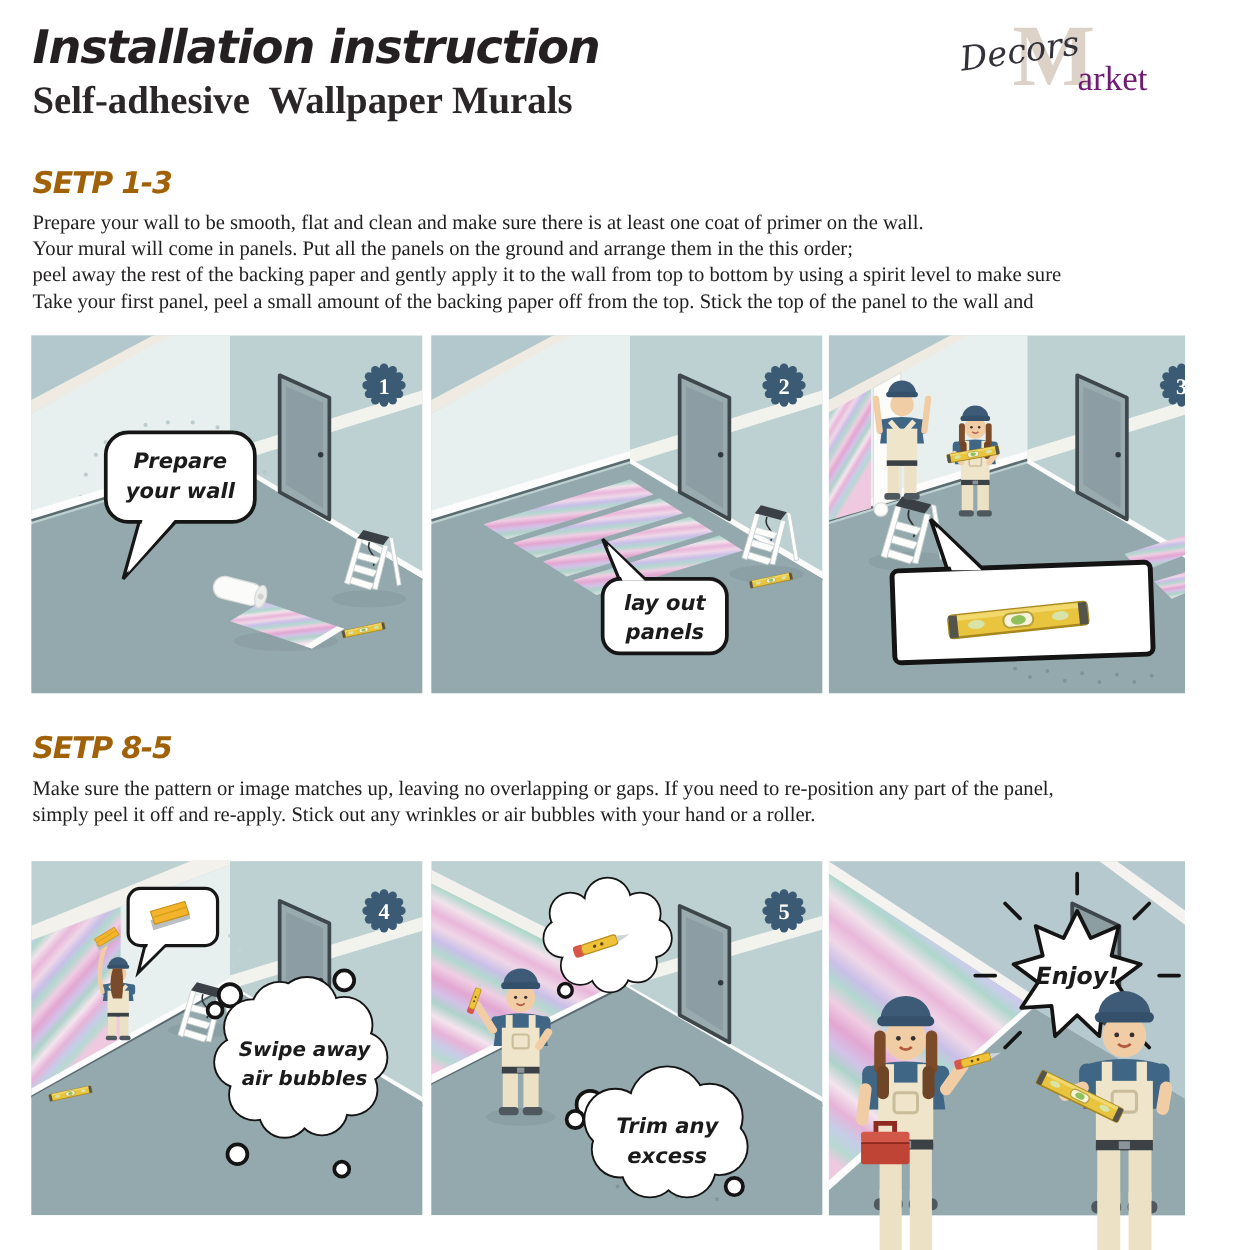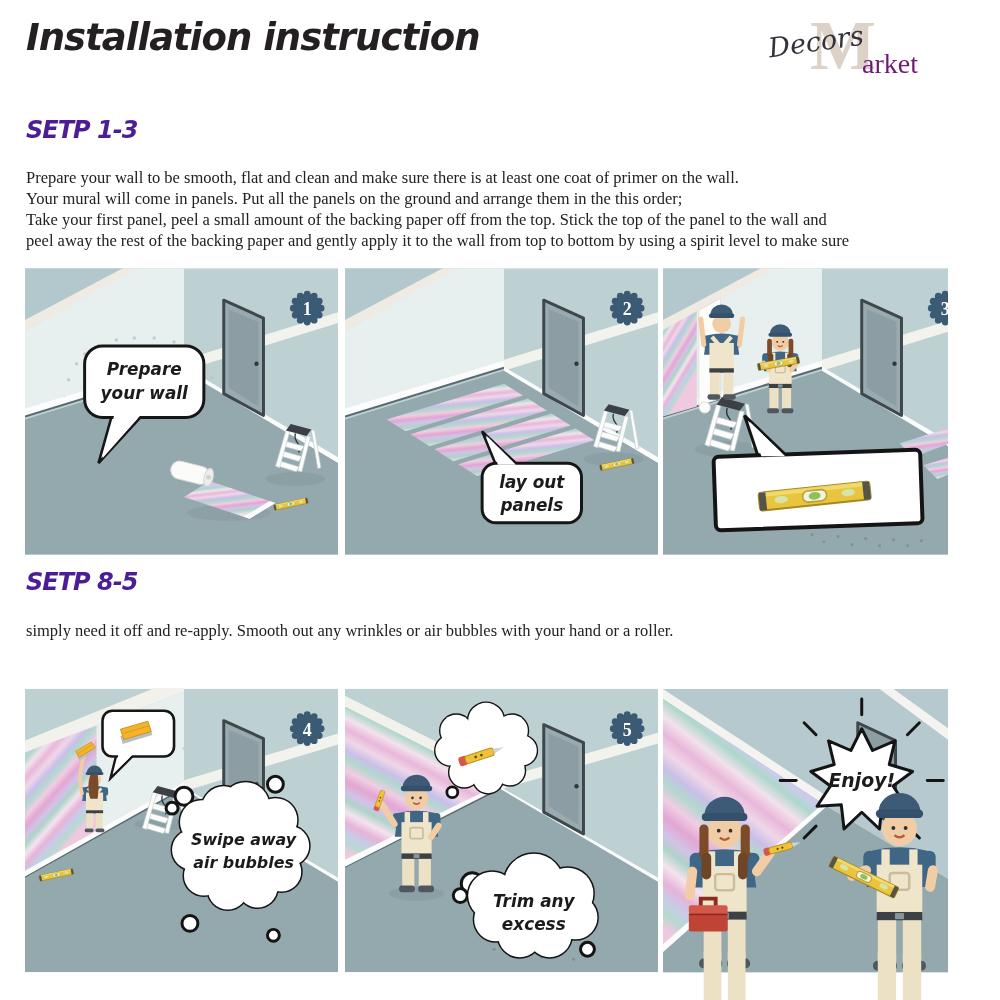--- a/index.html
+++ b/index.html
@@ -10,21 +10,21 @@
   .subtitle{position:absolute;left:26px;top:62px;font-family:"Liberation Serif",serif;
          font-weight:bold;font-size:31px;letter-spacing:0;color:#2b2627;white-space:pre;}
   .logo{position:absolute;right:12px;top:6px;width:170px;height:84px;}
   .logo .m{position:absolute;left:44px;top:0px;font-family:"Liberation Serif",serif;
          font-size:70px;color:#dcd2c8;font-weight:bold;}
   .logo .script{position:absolute;left:2px;top:20px;font-family:"DejaVu Serif",serif;
          font-style:italic;font-size:27px;color:#34313a;transform:rotate(-8deg);}
   .logo .suffix{position:absolute;left:96px;top:42px;font-family:"Liberation Serif",serif;
          font-size:28px;color:#701a75;}
   .stepheading{position:absolute;left:26px;font-family:"DejaVu Sans",sans-serif;
-         font-weight:bold;font-style:italic;font-size:24px;letter-spacing:-1px;color:#4c1d95;}
+         font-weight:bold;font-style:italic;font-size:24px;letter-spacing:-1px;color:#a16207;margin-top:16px;}
   .bodytext{position:absolute;left:26px;font-size:16.5px;line-height:21px;color:#232021;margin-top:20px;}
   .bodytext div{white-space:nowrap;}
   .panel{position:absolute;width:313px;display:block;}
   svg text.bub{font-family:"DejaVu Sans",sans-serif;font-weight:bold;font-style:italic;fill:#1b1b1b;}
   svg text.badge-num{font-family:"Liberation Serif",serif;font-weight:bold;fill:#ffffff;}
 </style>
 </head>
 <body>
 
 <div class="page">
@@ -191,32 +191,33 @@
       <g id="hairF">
         <rect x="-9.4" y="10.5" width="3.4" height="13" rx="1.6" fill="#7c4c2a"></rect>
         <rect x="6" y="10.5" width="3.4" height="13" rx="1.6" fill="#7c4c2a"></rect>
         <rect x="-8.6" y="21" width="3.6" height="10" rx="1.8" fill="#6e4526"></rect>
         <rect x="5" y="21" width="3.6" height="10" rx="1.8" fill="#6e4526"></rect>
       </g>
     </defs>
   </svg>
 
   <div class="title">Installation instruction</div>
+  <div class="subtitle">Self-adhesive  Wallpaper Murals</div>
   <div class="logo">
     <span class="m">M</span>
     <span class="script">Decors</span>
     <span class="suffix">arket</span>
   </div>
 
   <div class="stepheading" style="top:116px">SETP 1-3</div>
   <div class="bodytext" style="top:147px">
     <div>Prepare your wall to be smooth, flat and clean and make sure there is at least one coat of primer on the wall.</div>
     <div>Your mural will come in panels. Put all the panels on the ground and arrange them in the this order;</div>
+    <div>peel away the rest of the backing paper and gently apply it to the wall from top to bottom by using a spirit level to make sure</div>
     <div>Take your first panel, peel a small amount of the backing paper off from the top. Stick the top of the panel to the wall and</div>
-    <div>peel away the rest of the backing paper and gently apply it to the wall from top to bottom by using a spirit level to make sure</div>
   </div>
 
   <svg class="panel" style="left:25px;top:268px;height:287px" viewBox="0 0 315 288">
     <rect width="315" height="288" fill="#bdd0d2"></rect>
     <polygon points="0,0 100,0 0,52" fill="#b3c8cd"></polygon>
     <polygon points="0,52 98,0 114,0 0,63" fill="#efebe2"></polygon>
     <polygon points="0,63 112,0 160,0 160,100 10,146 0,149" fill="#e8f0ef"></polygon>
     <g fill="#b6c6c9" opacity="0.85">
       <circle cx="52" cy="96" r="1.7"></circle>
         <circle cx="44" cy="112" r="1.7"></circle>
@@ -384,21 +385,22 @@
       </g>
     </g>
     <g transform="translate(284,40)">
         <use href="#badgeG"></use>
       </g>
     <text class="badge-num" x="284" y="47" font-size="18" text-anchor="middle">3</text>
   </svg>
 
   <div class="stepheading" style="top:568px">SETP 8-5</div>
   <div class="bodytext" style="top:600px">
-    <div>simply need it off and re-apply. Smooth out any wrinkles or air bubbles with your hand or a roller.</div>
+    <div> Make sure the pattern or image matches up, leaving no overlapping or gaps. If you need to re-position any part of the panel,</div>
+    <div>simply peel it off and re-apply. Stick out any wrinkles or air bubbles with your hand or a roller.</div>
   </div>
 
   <svg class="panel" style="left:25px;top:688px;height:285px" viewBox="0 0 315 285">
     <rect width="315" height="285" fill="#bdd0d2"></rect>
     <polygon points="0,52 148,-8 160,-8 160,3 0,64" fill="#f2f1ec"></polygon>
     <polygon points="0,64 160,3 160,100 0,190" fill="#e8f0ef"></polygon>
     <polygon points="0,64 72,37 72,148 0,190" fill="url(#wpWallA)"></polygon>
     <g fill="#c3d2d4">
       <circle cx="160" cy="60" r="1.6"></circle>
         <circle cx="168" cy="72" r="1.6"></circle>

